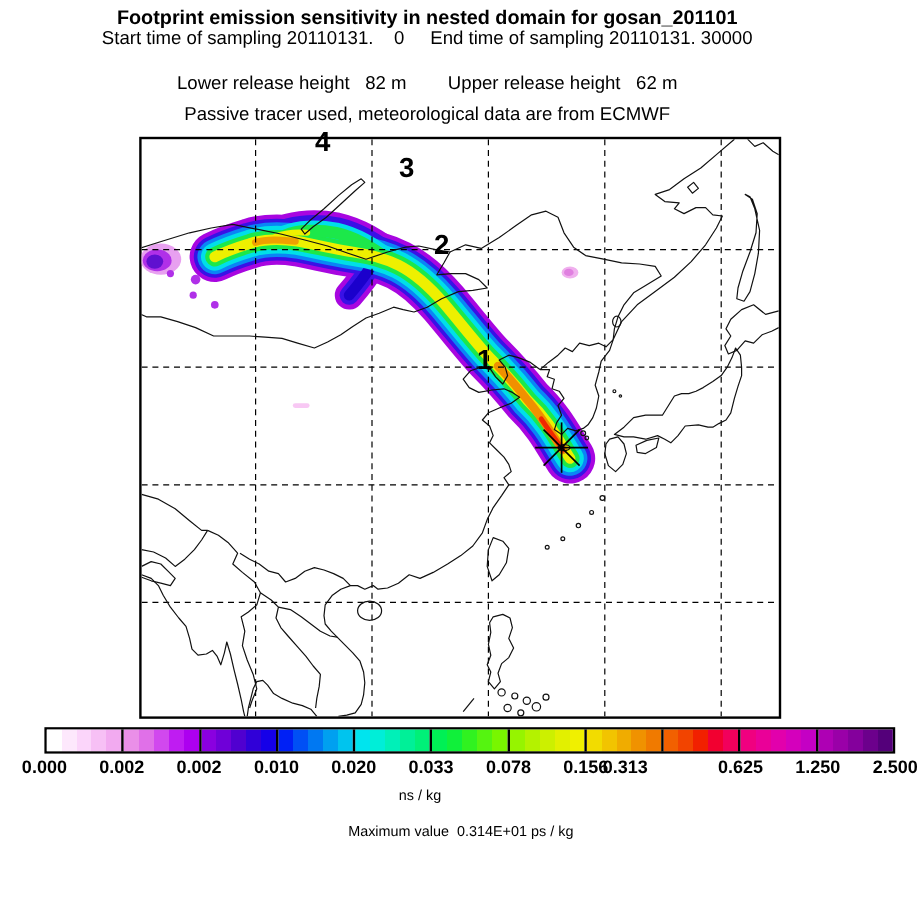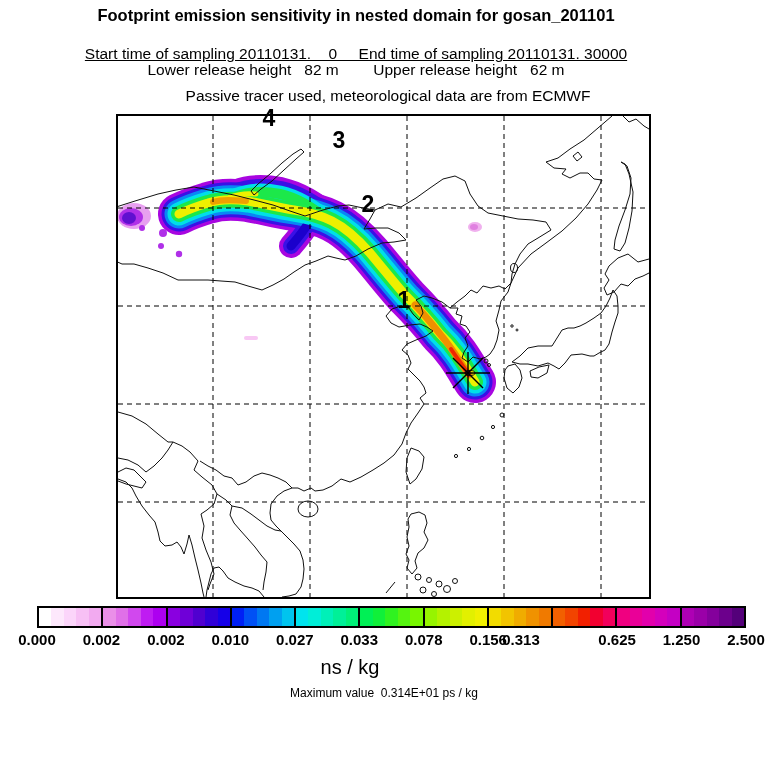--- a/index.html
+++ b/index.html
@@ -8,30 +8,30 @@
   .h-title{top:6px;font-size:16.5px;font-weight:bold;}
   .h-sub{font-size:15.5px;font-weight:500;}
   .map-frame{position:absolute;left:116px;top:114px;width:531px;height:481px;border:2px solid #000;background:#fff;}
   .map-frame svg{display:block;}
   .traj-num{position:absolute;transform:translate(-50%,-50%);font-size:23px;font-weight:bold;line-height:1;z-index:5;}
   .colorbar{position:absolute;left:37px;top:606px;width:709px;height:22px;border:2px solid #000;box-sizing:border-box;display:flex;}
   .cb-seg{flex:1 1 0;height:100%;}
   .cb-seg + .cb-seg{border-left:2px solid #000;}
   .cb-ticks{position:absolute;left:0;top:631px;width:768px;height:18px;}
   .cb-tick{position:absolute;transform:translateX(-50%);font-size:15px;font-weight:bold;white-space:nowrap;}
-  .unit-label{position:absolute;left:0;top:656px;width:700px;text-align:center;font-size:20px;font-weight:500;}
+  .unit-label{position:absolute;left:0;top:656px;width:700px;text-align:center;font-size:12px;font-weight:500;}
   .max-label{position:absolute;left:0;top:686px;width:768px;text-align:center;font-size:12px;font-weight:500;white-space:pre;}
 </style>
 </head>
 <body>
 
 <div class="hline h-title">Footprint emission sensitivity in nested domain for gosan_201101</div>
-<div class="hline h-sub" style="top:45px;text-decoration:underline;">Start time of sampling 20110131.    0     End time of sampling 20110131. 30000</div>
+<div class="hline h-sub" style="top:24px;">Start time of sampling 20110131.    0     End time of sampling 20110131. 30000</div>
 <div class="hline h-sub" style="top:61px;">Lower release height   82 m        Upper release height   62 m</div>
-<div class="hline h-sub" style="top:87px;padding-left:32px;">Passive tracer used, meteorological data are from ECMWF</div>
+<div class="hline h-sub" style="top:87px;">Passive tracer used, meteorological data are from ECMWF</div>
 
 <div class="map-frame">
   <svg width="531" height="481" viewBox="0 0 531 481">
 
     <g fill="none" stroke-linecap="round" stroke-linejoin="round">
 
       <path d="M357,266 C348,252 340,235 322,218 C310,203 298,190 290,182 C282,174 268,156 252,137 C240,123 228,112 214,105 C202,99 190,96 176,94 C162,92 146,88 130,85 C116,83 102,83 90,87 C80,90 69,94 61,98" stroke="#a806e0" stroke-width="42"></path>
       <path d="M212,106 C196,92 180,82 162,78 C146,75 130,76 120,80 C110,84 100,86 92,88" stroke="#a806e0" stroke-width="34"></path>
       <path d="M193,103 C187,113 180,122 173,130" stroke="#a806e0" stroke-width="24"></path>
 
@@ -174,21 +174,21 @@
     <div class="cb-seg" style="background: linear-gradient(to right, rgb(242, 220, 0) 0%, rgb(242, 220, 0) 20%, rgb(242, 196, 0) 20%, rgb(242, 196, 0) 40%, rgb(240, 172, 0) 40%, rgb(240, 172, 0) 60%, rgb(240, 146, 0) 60%, rgb(240, 146, 0) 80%, rgb(240, 122, 0) 80%, rgb(240, 122, 0) 100%);"></div>
     <div class="cb-seg" style="background: linear-gradient(to right, rgb(242, 96, 0) 0%, rgb(242, 96, 0) 20%, rgb(242, 68, 0) 20%, rgb(242, 68, 0) 40%, rgb(242, 32, 0) 40%, rgb(242, 32, 0) 60%, rgb(242, 0, 48) 60%, rgb(242, 0, 48) 80%, rgb(242, 0, 92) 80%, rgb(242, 0, 92) 100%);"></div>
     <div class="cb-seg" style="background: linear-gradient(to right, rgb(240, 0, 128) 0%, rgb(240, 0, 128) 20%, rgb(234, 0, 152) 20%, rgb(234, 0, 152) 40%, rgb(226, 0, 172) 40%, rgb(226, 0, 172) 60%, rgb(212, 0, 188) 60%, rgb(212, 0, 188) 80%, rgb(196, 0, 196) 80%, rgb(196, 0, 196) 100%);"></div>
     <div class="cb-seg" style="background: linear-gradient(to right, rgb(174, 0, 180) 0%, rgb(174, 0, 180) 20%, rgb(154, 0, 168) 20%, rgb(154, 0, 168) 40%, rgb(132, 0, 156) 40%, rgb(132, 0, 156) 60%, rgb(108, 0, 140) 60%, rgb(108, 0, 140) 80%, rgb(84, 0, 122) 80%, rgb(84, 0, 122) 100%);"></div>
   </div>
 <div class="cb-ticks" id="cb-ticks">
     <span class="cb-tick" style="left: 37px;">0.000</span>
     <span class="cb-tick" style="left: 101.455px;">0.002</span>
     <span class="cb-tick" style="left: 165.909px;">0.002</span>
     <span class="cb-tick" style="left: 230.364px;">0.010</span>
-    <span class="cb-tick" style="left: 294.818px;">0.027</span>
+    <span class="cb-tick" style="left: 294.818px;">0.020</span>
     <span class="cb-tick" style="left: 359.273px;">0.033</span>
     <span class="cb-tick" style="left: 423.727px;">0.078</span>
     <span class="cb-tick" style="left: 488.182px;">0.156</span>
     <span class="cb-tick" style="left: 521px;">0.313</span>
     <span class="cb-tick" style="left: 617.091px;">0.625</span>
     <span class="cb-tick" style="left: 681.545px;">1.250</span>
     <span class="cb-tick" style="left: 746px;">2.500</span>
   </div>
 <div class="unit-label">ns / kg</div>
 <div class="max-label">Maximum value  0.314E+01 ps / kg</div>

